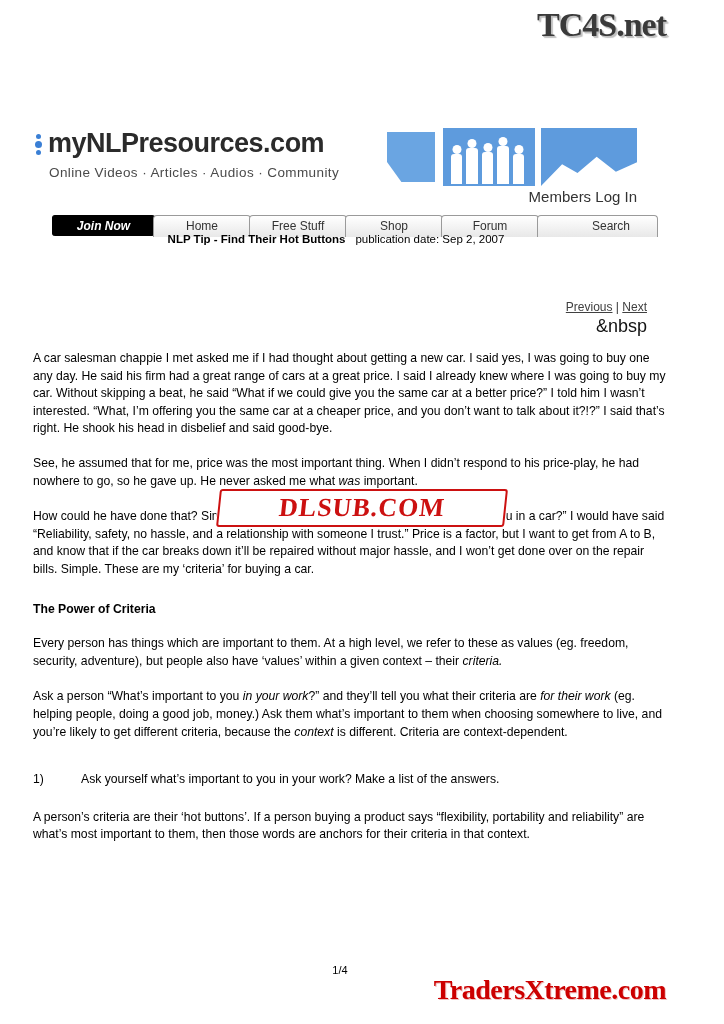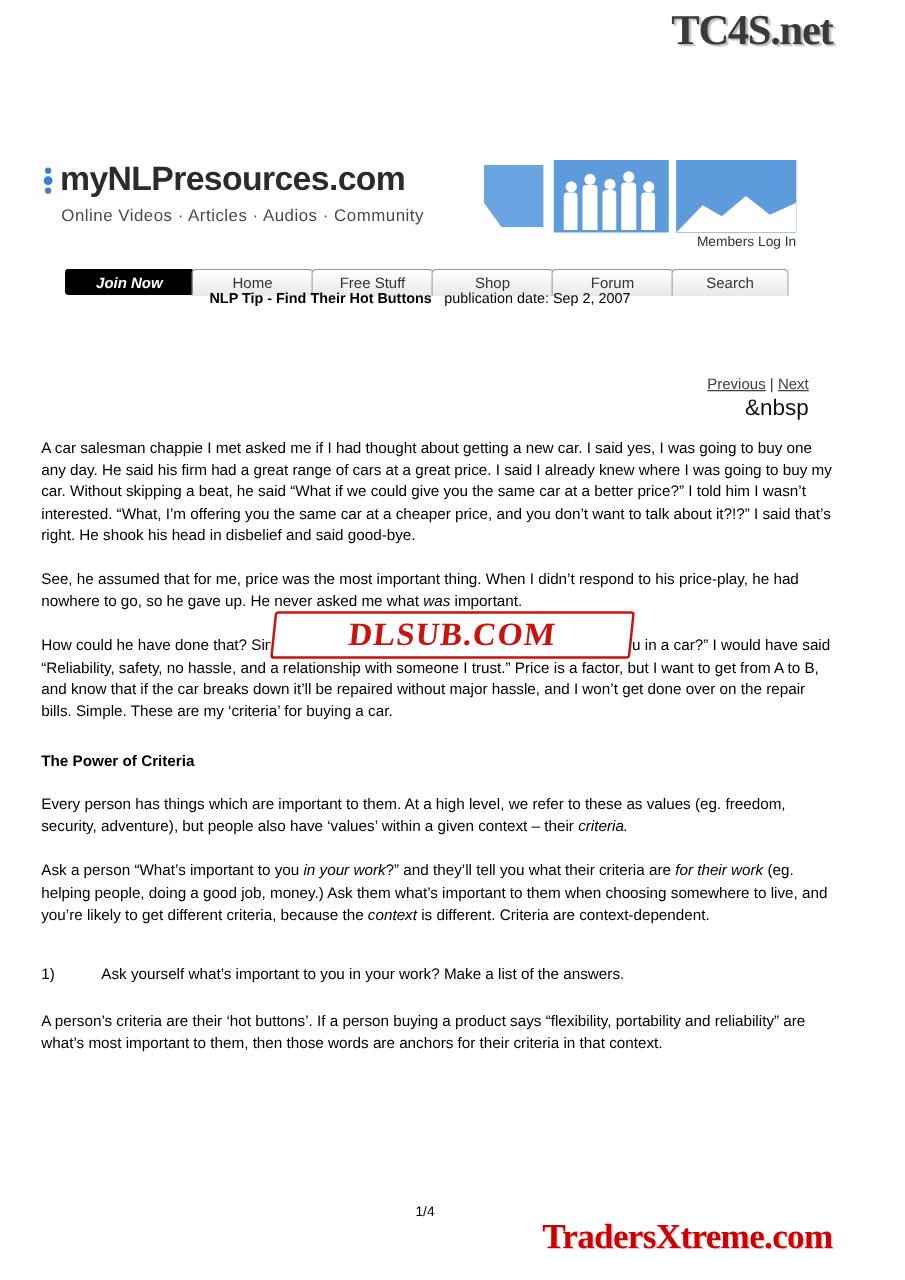--- a/index.html
+++ b/index.html
@@ -119,21 +119,21 @@
     clip-path: polygon(0 100%, 22% 36%, 38% 62%, 58% 14%, 78% 58%, 100% 30%, 100% 100%);
   }
   .bimg.c .sky {
     position:absolute; left:0; top:0; width:100%; height:100%;
     background:#5e9bdd;
   }
   .members-log {
     position: absolute;
     right: 0;
     top: 60px;
-    font-size: 11px;
+    font-size: 15px;
     color: #333;
   }
 
   
   .navtabs {
     position: absolute;
     left: 52px;
     top: 215px;
     height: 22px;
     width: 570px;
@@ -158,21 +158,21 @@
     font-style: italic;
     font-weight: bold;
     border-color: #000;
     border-radius: 3px;
     height: 20px; line-height: 20px;
   }
   .tab.home { left: 101px; width: 96px; }
   .tab.free { left: 197px; width: 96px; }
   .tab.shop { left: 293px; width: 96px; }
   .tab.forum { left: 389px; width: 96px; }
-  .tab.search { left: 485px; width: 92px; }
+  .tab.search { left: 485px; width: 92px; padding-left: 27px; }
 
   
   .titleline {
     position: absolute;
     left: 16px; right: 24px;
     top: 233px;
     text-align: center;
     font-size: 11.5px;
   }
   .titleline .t-main { font-weight: bold; }

